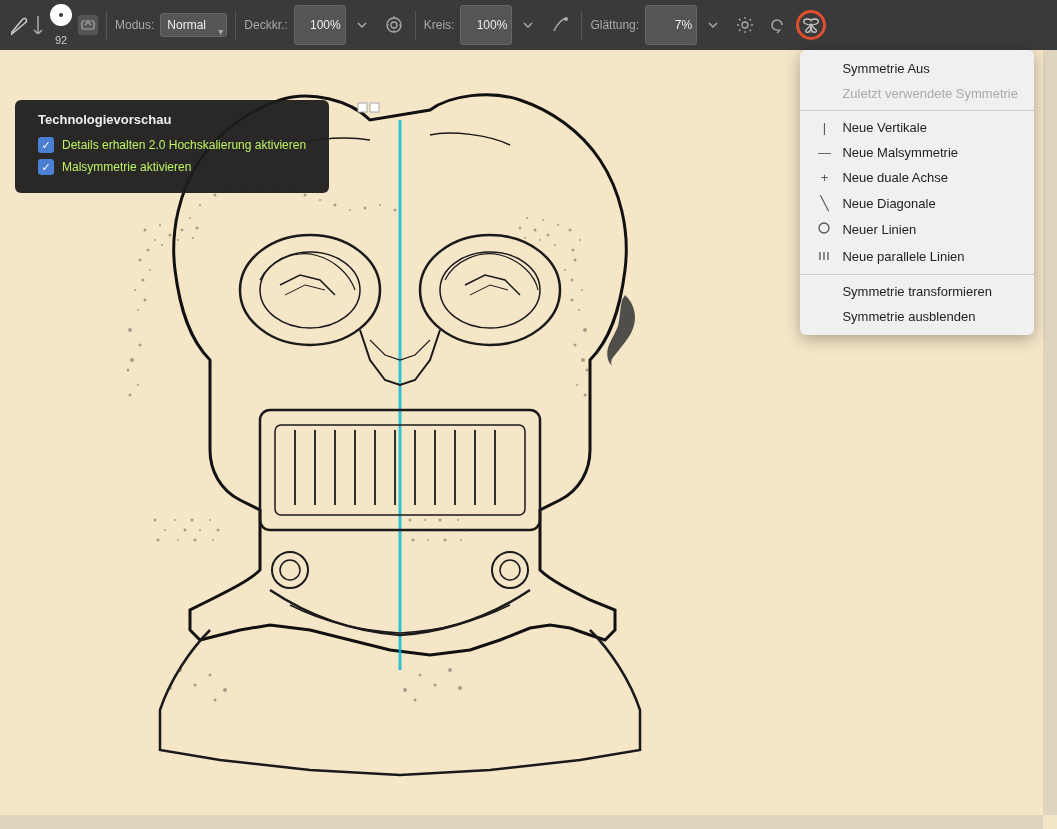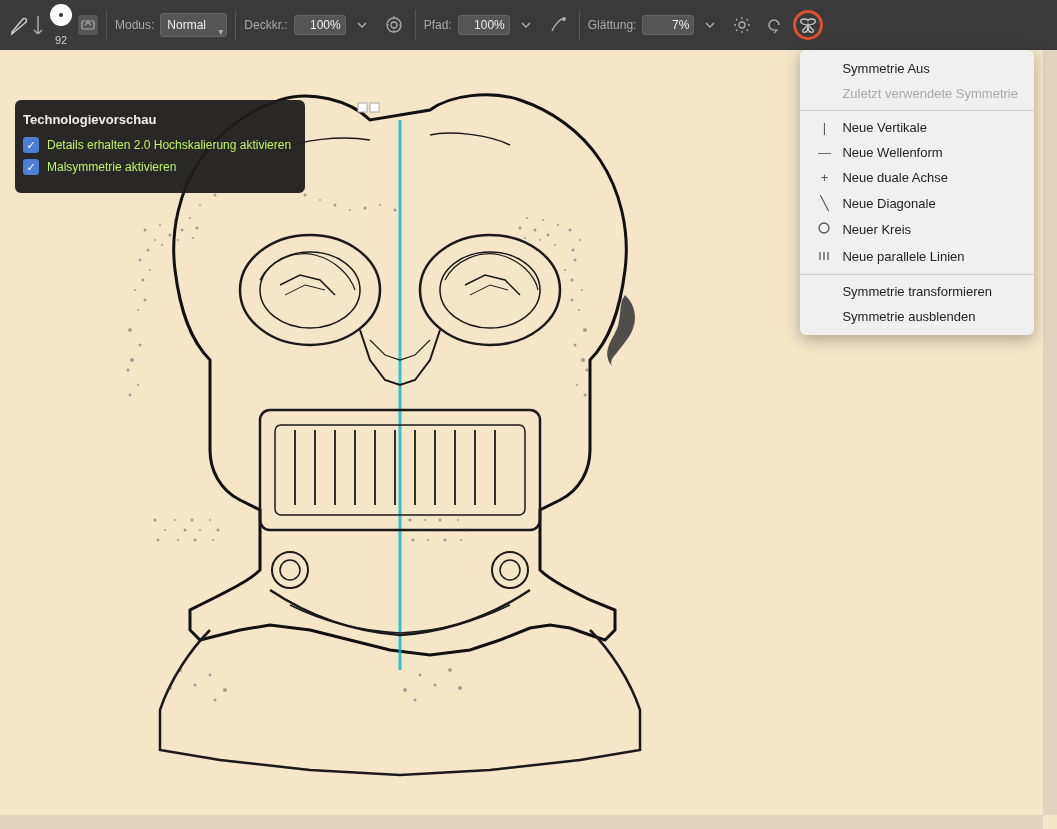--- a/index.html
+++ b/index.html
@@ -115,21 +115,21 @@
       gap: 3px;
     }
 
     .toolbar-num-input {
       background: #555;
       color: #eee;
       border: 1px solid #666;
       border-radius: 3px;
       padding: 2px 4px;
       font-size: 12px;
-      height: 20px;
+      height: 40px;
       width: 52px;
       text-align: right;
     }
 
     .toolbar-num-input-sm {
       width: 52px;
     }
 
     .toolbar-icon-btn {
       width: 26px;
@@ -166,21 +166,21 @@
       margin: 0 2px;
     }
 
     
     #tooltip-panel {
       position: absolute;
       top: 100px;
       left: 15px;
       background: rgba(30, 30, 30, 0.95);
       border-radius: 6px;
-      padding: 12px 8px;
+      padding: 12px 23px;
       z-index: 20;
       min-width: 290px;
     }
 
     .tooltip-title {
       color: #eee;
       font-size: 13px;
       font-weight: 600;
       margin-bottom: 10px;
     }
@@ -347,21 +347,21 @@
   <button class="toolbar-icon-btn">
     <svg width="18" height="18" viewBox="0 0 18 18">
       <circle cx="9" cy="9" r="7" fill="none" stroke="#aaa" stroke-width="1.3"></circle>
       <circle cx="9" cy="9" r="3" fill="none" stroke="#aaa" stroke-width="1.3"></circle>
       <path d="M9 2 L9 0 M14 9 L16 9 M9 14 L9 16 M4 9 L2 9" stroke="#aaa" stroke-width="1"></path>
     </svg>
   </button>
 
   <div class="divider"></div>
 
-  <span class="toolbar-label">Pfad:</span>
+  <span class="toolbar-label">Kreis:</span>
   <div class="toolbar-input-group">
     <input type="text" class="toolbar-num-input toolbar-num-input-sm" value="100%" style="">
     <button class="toolbar-icon-btn">
       <svg width="12" height="12" viewBox="0 0 12 12">
           <path d="M2 4 L6 8 L10 4" fill="none" stroke="#aaa" stroke-width="1.5"></path>
         </svg>
     </button>
   </div>
 
   <button class="toolbar-icon-btn">
@@ -607,37 +607,37 @@
     <span class="menu-icon"></span>
     <span>Zuletzt verwendete Symmetrie</span>
   </div>
   <div class="menu-separator"></div>
   <div class="menu-item">
     <span class="menu-icon">|</span>
     <span>Neue Vertikale</span>
   </div>
   <div class="menu-item">
     <span class="menu-icon">—</span>
-    <span>Neue Wellenform</span>
+    <span>Neue Malsymmetrie</span>
   </div>
   <div class="menu-item">
     <span class="menu-icon">+</span>
     <span>Neue duale Achse</span>
   </div>
   <div class="menu-item">
     <span class="menu-icon" style="font-size:14px;">╲</span>
     <span>Neue Diagonale</span>
   </div>
   <div class="menu-item">
     <span class="menu-icon">
       <svg width="14" height="14" viewBox="0 0 14 14">
           <circle cx="7" cy="7" r="5" fill="none" stroke="#555" stroke-width="1.3"></circle>
         </svg>
     </span>
-    <span>Neuer Kreis</span>
+    <span>Neuer Linien</span>
   </div>
   <div class="menu-item">
     <span class="menu-icon">
       <svg width="14" height="14" viewBox="0 0 14 14">
         <line x1="3" y1="4" x2="3" y2="12" stroke="#555" stroke-width="1.3"></line>
         <line x1="7" y1="4" x2="7" y2="12" stroke="#555" stroke-width="1.3"></line>
         <line x1="11" y1="4" x2="11" y2="12" stroke="#555" stroke-width="1.3"></line>
       </svg>
     </span>
     <span>Neue parallele Linien</span>

